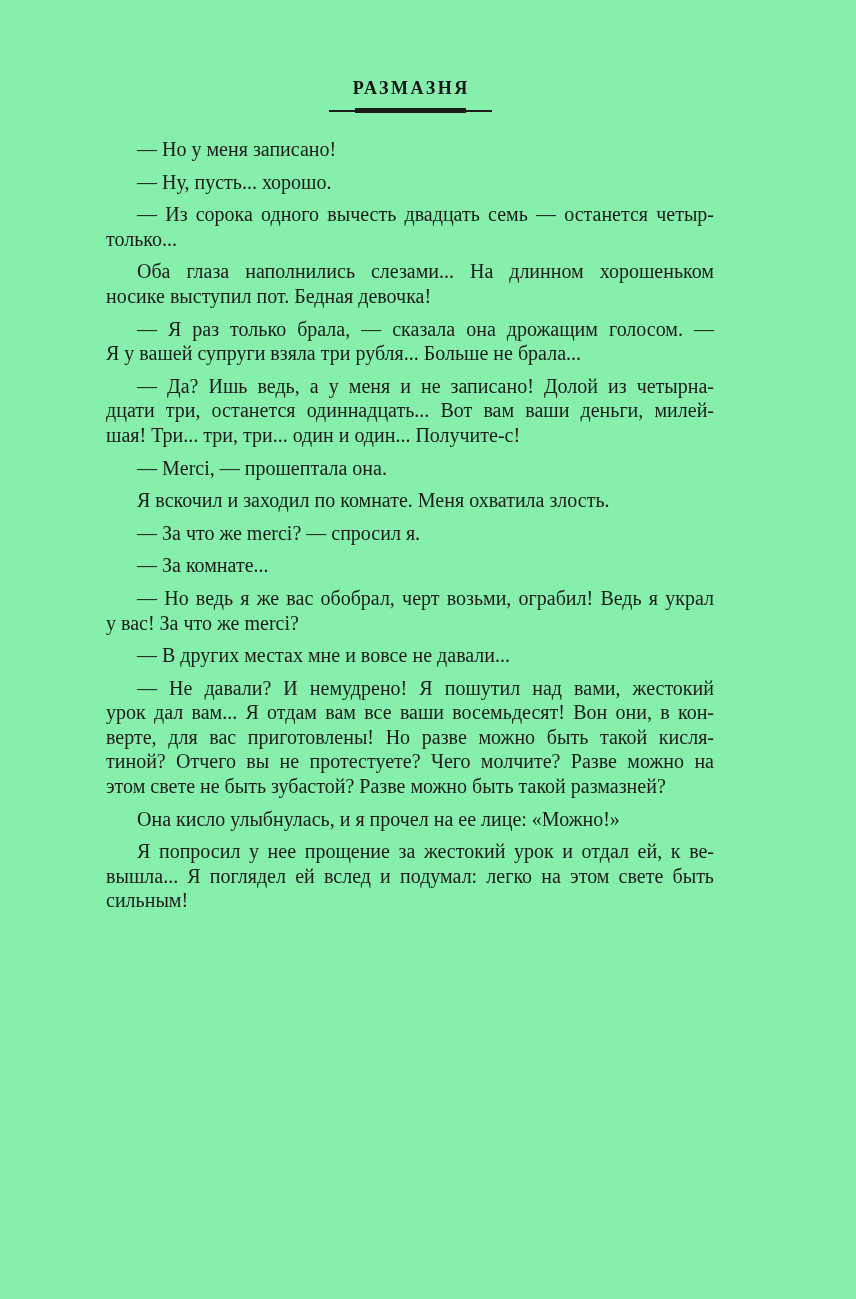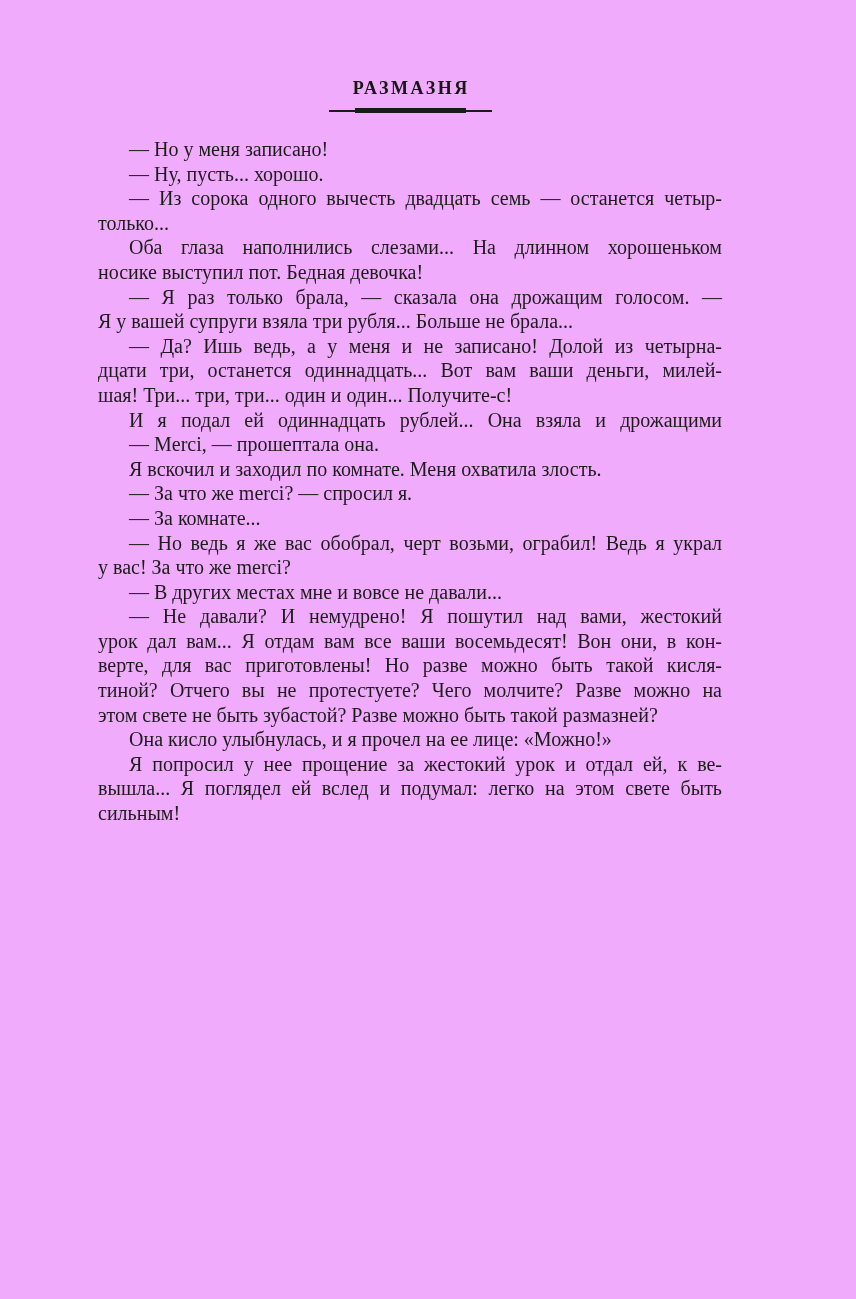--- a/index.html
+++ b/index.html
@@ -46,34 +46,34 @@
       left: 26px; right: 26px;
       top: 0;
       height: 5px;
       background: #1b1b1b;
     }
     .body-text {
       margin-top: 24px;
       font-size: 20px;
       line-height: 24.6px;
     }
-    .para { margin: 0; padding: 0; }
+    .para { margin: 8px; padding: 0; }
     .line {
       display: block;
       text-align: justify;
       text-align-last: justify;
       white-space: normal;
     }
     .line.last { text-align-last: left; }
     .line.first { text-indent: 31px; }
   </style>
 </head>
 <body>
 
-<div class="page" style="background: #f0abfc; color: rgb(29, 28, 26);">
+<div class="page" style="background: #86efac; color: rgb(29, 28, 26);">
   <div class="column">
     <h1 class="title">РАЗМАЗНЯ</h1>
     <div class="title-rule">
       <div class="thin"></div>
       <div class="thick"></div>
     </div>
     <div class="body-text">
         <p class="para">
           <span class="line first last">— Но у меня записано!</span>
         </p>
@@ -91,21 +91,20 @@
         <p class="para">
           <span class="line first">— Я раз только брала, — сказала она дрожащим голосом. —</span>
           <span class="line last">Я у вашей супруги взяла три рубля... Больше не брала...</span>
         </p>
         <p class="para">
           <span class="line first">— Да? Ишь ведь, а у меня и не записано! Долой из четырна-</span>
           <span class="line">дцати три, останется одиннадцать... Вот вам ваши деньги, милей-</span>
           <span class="line last">шая! Три... три, три... один и один... Получите-с!</span>
         </p>
         <p class="para">
-          <span class="line first">И я подал ей одиннадцать рублей... Она взяла и дрожащими</span>
         </p>
         <p class="para">
           <span class="line first last">— Merci, — прошептала она.</span>
         </p>
         <p class="para">
           <span class="line first last">Я вскочил и заходил по комнате. Меня охватила злость.</span>
         </p>
         <p class="para">
           <span class="line first last">— За что же merci? — спросил я.</span>
         </p>

